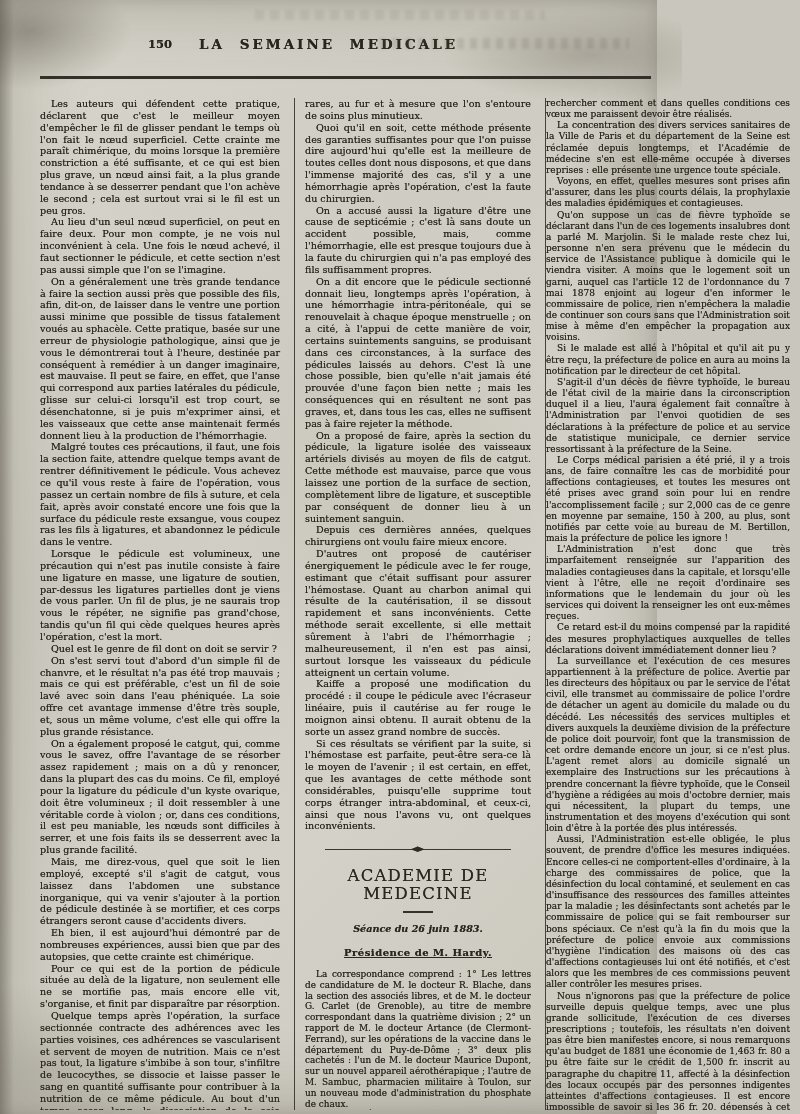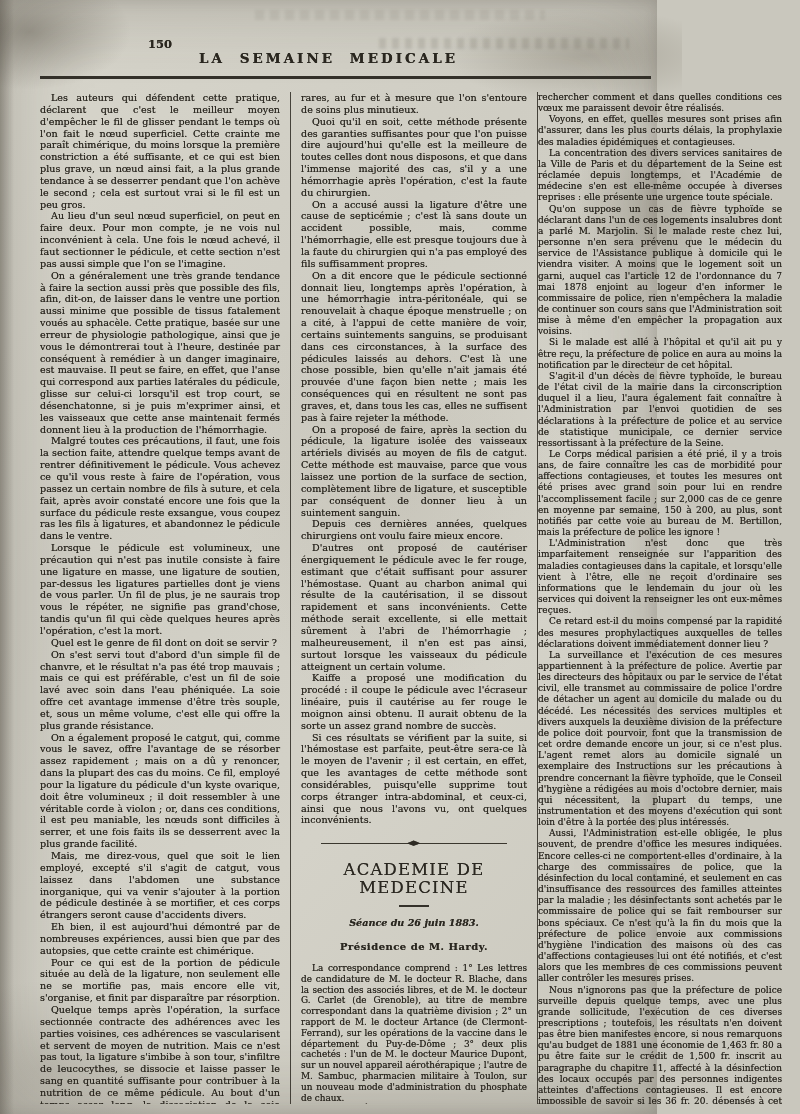--- a/index.html
+++ b/index.html
@@ -18,44 +18,44 @@
   .s2{right:-25px;top:8px;width:240px;height:95px;background:radial-gradient(ellipse at 60% 50%,rgba(95,88,72,.30),transparent 70%);}
   .s3{right:-35px;top:140px;width:130px;height:180px;background:radial-gradient(ellipse at 70% 40%,rgba(85,78,62,.20),transparent 70%);}
   .s4{left:-25px;bottom:-15px;width:220px;height:150px;background:radial-gradient(ellipse at 35% 60%,rgba(78,72,58,.16),transparent 70%);}
   .s5{left:240px;top:280px;width:320px;height:430px;background:radial-gradient(ellipse at 50% 50%,rgba(120,112,95,.10),transparent 75%);}
   .s6{left:0px;top:0px;width:14px;height:1114px;background:linear-gradient(90deg,rgba(60,55,45,.30),transparent);}
   .vignette{position:absolute;inset:0;pointer-events:none;
     box-shadow:inset 0 0 80px rgba(55,50,40,.30), inset 0 0 14px rgba(55,50,40,.15);}
   .header{position:relative;height:74px;}
   .pageno{position:absolute;left:148px;top:37px;font-size:11.5px;font-weight:bold;
     text-shadow:0 0 .4px rgba(40,36,28,.85);}
-  .journal-title{position:absolute;left:0;right:0;top:50px;margin:0;text-align:center;
+  .journal-title{position:absolute;left:0;right:0;top:36px;margin:0;text-align:center;
     font-size:13.5px;font-weight:bold;letter-spacing:3px;word-spacing:7px;
     text-shadow:0 0 .5px rgba(40,36,28,.9);}
   .ghost{position:absolute;right:28px;top:38px;width:250px;height:11px;opacity:.45;
     background:repeating-linear-gradient(90deg,rgba(95,90,78,.35) 0 7px,transparent 7px 13px);
     filter:blur(1.4px);pointer-events:none;}
   .ghost2{position:absolute;left:255px;top:10px;width:290px;height:10px;opacity:.3;
     background:repeating-linear-gradient(90deg,rgba(95,90,78,.30) 0 9px,transparent 9px 15px);
     filter:blur(1.6px);pointer-events:none;}
   .header-rule{position:absolute;left:40px;right:6px;top:76px;height:3px;background:#34312a;}
-  .columns{position:absolute;left:40px;top:92px;width:750px;height:1012px;display:flex;overflow:hidden;}
+  .columns{position:absolute;left:40px;top:98px;width:750px;height:1012px;display:flex;overflow:hidden;justify-content:space-between;}
   .col{overflow:hidden;text-align:justify;text-shadow:0 0 .4px rgba(40,36,28,.75);}
   .col1{width:240px;padding-right:10px;font-size:9.6px;line-height:11.85px;}
   .col2{width:226px;padding:0 10px;border-left:1px solid #45423a;font-size:9.6px;line-height:11.85px;}
   .col3{width:244px;padding-left:0;border-left:1px solid #45423a;}
   .col-small{font-size:9px;line-height:11.15px;}
   .blk-p{margin:0;text-indent:11px;}
   .blk-pc{margin:0;text-indent:0;}
   .blk-smp{margin:0;text-indent:11px;font-size:8.9px;line-height:10.8px;}
   .blk-title{margin:14px 0 8px;text-align:center;font-size:16.5px;font-weight:normal;
     letter-spacing:1.2px;text-indent:0;line-height:18px;}
   .blk-trule{width:30px;height:2px;background:#34312a;margin:0 auto 10px;}
   .blk-session{margin:4px 0 12px;text-align:center;font-weight:bold;font-style:italic;font-size:9.6px;text-indent:0;}
-  .blk-presid{margin:0 0 10px;text-align:center;font-weight:bold;font-size:10px;letter-spacing:.5px;text-indent:0;}
+  .blk-presid{margin:0 0 10px;text-align:center;font-weight:bold;font-size:10px;letter-spacing:.5px;text-indent:0;text-decoration:underline;}
   .divider{display:flex;align-items:center;margin:14px 20px 8px;}
   .divider-line{flex:1;height:1px;background:#3a372e;}
   .divider-diamond{font-size:7px;line-height:7px;margin:0 2px;transform:scaleX(2.4);color:#2e2b24;}
   .blk-p b,.blk-smp b{letter-spacing:.4px;}
 </style>
 </head>
 <body>
 
 <div class="page">
   <div class="stain s1"></div>
@@ -105,22 +105,22 @@
         </div>
         <h2 class="blk-title">ACADEMIE DE MEDECINE</h2>
         <div class="blk-trule"></div>
         <p class="blk-session">Séance du 26 juin 1883.</p>
         <p class="blk-presid">Présidence de M. Hardy.</p>
         <p class="blk-smp">La correspondance comprend : 1° Les lettres de candidature de M. le docteur R. Blache, dans la section des associés libres, et de M. le docteur G. Carlet (de Grenoble), au titre de membre correspondant dans la quatrième division ; 2° un rapport de M. le docteur Artance (de Clermont-Ferrand), sur les opérations de la vaccine dans le département du Puy-de-Dôme ; 3° deux plis cachetés : l'un de M. le docteur Maurice Dupont, sur un nouvel appareil aérothérapique ; l'autre de M. Sambuc, pharmacien militaire à Toulon, sur un nouveau mode d'administration du phosphate de chaux.</p>
         <p class="blk-smp"><b>M. le Président</b> annonce la mort de M. Dubourg (de Marmande), membre correspondant depuis 1840.</p>
       </div>
     <div class="col col3 col-small">
         <p class="blk-pc">rechercher comment et dans quelles conditions ces vœux me paraissent devoir être réalisés.</p>
+        <p class="blk-p">La concentration des divers services sanitaires de la Ville de Paris et du département de la Seine est réclamée depuis longtemps, et l'Académie de médecine s'en est elle-même occupée à diverses reprises : elle présente une urgence toute spéciale.</p>
         <p class="blk-p">Voyons, en effet, quelles mesures sont prises afin d'assurer, dans les plus courts délais, la prophylaxie des maladies épidémiques et contagieuses.</p>
-        <p class="blk-p">La concentration des divers services sanitaires de la Ville de Paris et du département de la Seine est réclamée depuis longtemps, et l'Académie de médecine s'en est elle-même occupée à diverses reprises : elle présente une urgence toute spéciale.</p>
         <p class="blk-p">Qu'on suppose un cas de fièvre typhoïde se déclarant dans l'un de ces logements insalubres dont a parlé M. Marjolin. Si le malade reste chez lui, personne n'en sera prévenu que le médecin du service de l'Assistance publique à domicile qui le viendra visiter. A moins que le logement soit un garni, auquel cas l'article 12 de l'ordonnance du 7 mai 1878 enjoint au logeur d'en informer le commissaire de police, rien n'empêchera la maladie de continuer son cours sans que l'Administration soit mise à même d'en empêcher la propagation aux voisins.</p>
         <p class="blk-p">Si le malade est allé à l'hôpital et qu'il ait pu y être reçu, la préfecture de police en aura au moins la notification par le directeur de cet hôpital.</p>
         <p class="blk-p">S'agit-il d'un décès de fièvre typhoïde, le bureau de l'état civil de la mairie dans la circonscription duquel il a lieu, l'aura également fait connaître à l'Administration par l'envoi quotidien de ses déclarations à la préfecture de police et au service de statistique municipale, ce dernier service ressortissant à la préfecture de la Seine.</p>
         <p class="blk-p">Le Corps médical parisien a été prié, il y a trois ans, de faire connaître les cas de morbidité pour affections contagieuses, et toutes les mesures ont été prises avec grand soin pour lui en rendre l'accomplissement facile ; sur 2,000 cas de ce genre en moyenne par semaine, 150 à 200, au plus, sont notifiés par cette voie au bureau de M. Bertillon, mais la préfecture de police les ignore !</p>
         <p class="blk-p">L'Administration n'est donc que très imparfaitement renseignée sur l'apparition des maladies contagieuses dans la capitale, et lorsqu'elle vient à l'être, elle ne reçoit d'ordinaire ses informations que le lendemain du jour où les services qui doivent la renseigner les ont eux-mêmes reçues.</p>
         <p class="blk-p">Ce retard est-il du moins compensé par la rapidité des mesures prophylactiques auxquelles de telles déclarations doivent immédiatement donner lieu ?</p>
         <p class="blk-p">La surveillance et l'exécution de ces mesures appartiennent à la préfecture de police. Avertie par les directeurs des hôpitaux ou par le service de l'état civil, elle transmet au commissaire de police l'ordre de détacher un agent au domicile du malade ou du décédé. Les nécessités des services multiples et divers auxquels la deuxième division de la préfecture de police doit pourvoir, font que la transmission de cet ordre demande encore un jour, si ce n'est plus. L'agent remet alors au domicile signalé un exemplaire des Instructions sur les précautions à prendre concernant la fièvre typhoïde, que le Conseil d'hygiène a rédigées au mois d'octobre dernier, mais qui nécessitent, la plupart du temps, une instrumentation et des moyens d'exécution qui sont loin d'être à la portée des plus intéressés.</p>
         <p class="blk-p">Aussi, l'Administration est-elle obligée, le plus souvent, de prendre d'office les mesures indiquées. Encore celles-ci ne comportent-elles d'ordinaire, à la charge des commissaires de police, que la désinfection du local contaminé, et seulement en cas d'insuffisance des ressources des familles atteintes par la maladie ; les désinfectants sont achetés par le commissaire de police qui se fait rembourser sur bons spéciaux. Ce n'est qu'à la fin du mois que la préfecture de police envoie aux commissions d'hygiène l'indication des maisons où des cas d'affections contagieuses lui ont été notifiés, et c'est alors que les membres de ces commissions peuvent aller contrôler les mesures prises.</p>
         <p class="blk-p">Nous n'ignorons pas que la préfecture de police surveille depuis quelque temps, avec une plus grande sollicitude, l'exécution de ces diverses prescriptions ; toutefois, les résultats n'en doivent pas être bien manifestes encore, si nous remarquons qu'au budget de 1881 une économie de 1,463 fr. 80 a pu être faite sur le crédit de 1,500 fr. inscrit au paragraphe du chapitre 11, affecté à la désinfection des locaux occupés par des personnes indigentes atteintes d'affections contagieuses. Il est encore impossible de savoir si les 36 fr. 20, dépensés à cet effet en 1881, ont été plus ou moins dépassés en 1882 ; il ne semble pas, du moins, que le crédit si minime de 1,500 fr., ait nécessité une subvention supplémentaire !</p>
       </div>

